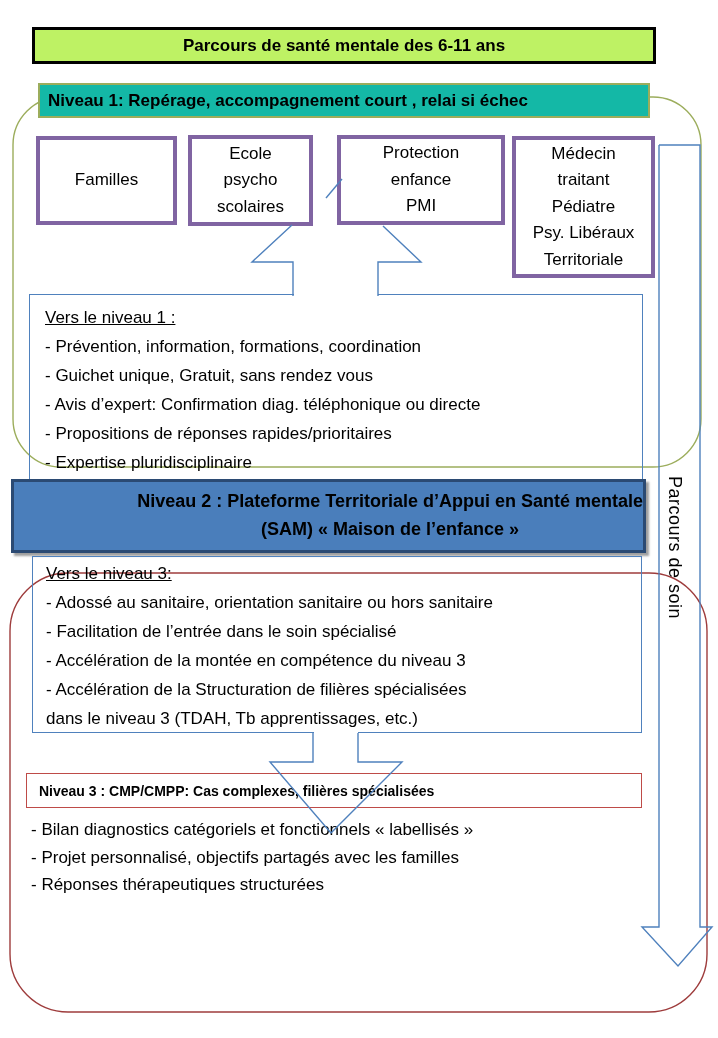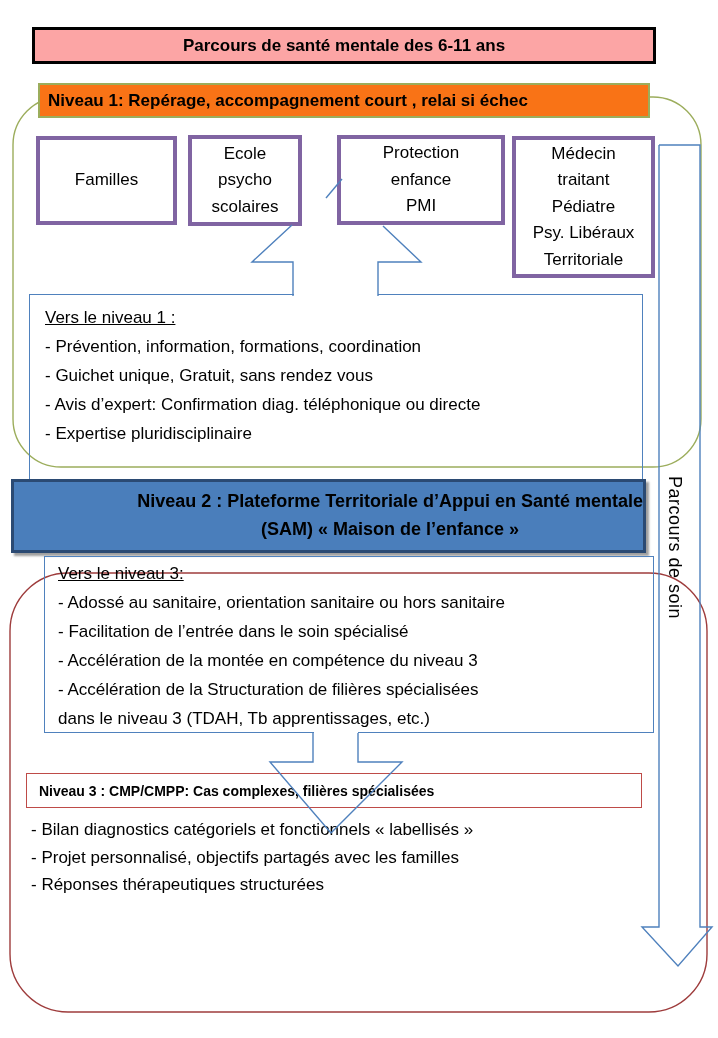--- a/index.html
+++ b/index.html
@@ -7,42 +7,42 @@
     position:relative;width:718px;height:1038px;background:#ffffff;overflow:hidden;
     font-family:"Liberation Sans",sans-serif;color:#000;
   }
   .abs{position:absolute;box-sizing:border-box;}
   svg.overlay{position:absolute;left:0;top:0;pointer-events:none;}
   #bg-svg{z-index:0;}
   #fg-svg{z-index:5;}
   .box{z-index:2;}
 
   .title-box{
-    left:32px;top:27px;width:624px;height:37px;border:3px solid #000;background:#fca5a5;
+    left:32px;top:27px;width:624px;height:37px;border:3px solid #000;background:#bef264;
     display:flex;align-items:center;justify-content:center;
     font-weight:bold;font-size:17px;
   }
   .lvl1-header{
-    left:38px;top:83px;width:612px;height:35px;border:2px solid #9CAD5C;background:#f97316;
+    left:38px;top:83px;width:612px;height:35px;border:2px solid #9CAD5C;background:#14b8a6;
     display:flex;align-items:center;padding-left:8px;
     font-weight:bold;font-size:17px;
   }
   .actor{
     border:4px solid #8064A2;background:#fff;
     display:flex;align-items:center;justify-content:center;text-align:center;
     font-size:17px;line-height:1.55;white-space:pre-line;
   }
   .actor-familles{left:36px;top:136px;width:141px;height:89px;}
-  .actor-ecole{left:188px;top:135px;width:114px;height:91px;}
+  .actor-ecole{left:188px;top:135px;width:125px;height:91px;}
   .actor-protection{left:337px;top:135px;width:168px;height:90px;}
   .actor-medecin{left:512px;top:136px;width:143px;height:142px;}
 
   .vers-box{border:1.5px solid #4F81BD;background:transparent;font-size:17px;}
   .vers1-box{left:29px;top:294px;width:614px;height:188px;padding:8px 0 0 15px;}
-  .vers3-box{left:32px;top:556px;width:610px;height:177px;padding:2px 0 0 13px;margin-left:12px;}
+  .vers3-box{left:32px;top:556px;width:610px;height:177px;padding:2px 0 0 13px;}
   .list-heading{text-decoration:underline;line-height:29px;}
   .list-line{line-height:29px;white-space:pre-line;}
 
   .lvl2-box{
     left:11px;top:479px;width:635px;height:74px;
     background:#4A7EBB;border:3px solid #2B4A73;
     box-shadow:3px 3px 2px rgba(80,80,80,0.55);
     display:flex;align-items:center;justify-content:flex-end;text-align:center;
     font-weight:bold;font-size:18px;line-height:1.55;white-space:pre-line;
   }
@@ -98,20 +98,21 @@
 Psy. Libéraux
 Territoriale</span>
   </div>
 
   <div class="abs box vers-box vers1-box">
     <div class="list-heading">Vers le niveau 1 :</div>
     <div>
         <div class="list-line">- Prévention, information, formations, coordination</div>
         <div class="list-line">- Guichet unique, Gratuit, sans rendez vous</div>
         <div class="list-line">- Avis d’expert: Confirmation diag. téléphonique ou directe</div>
+        <div class="list-line">- Propositions de réponses rapides/prioritaires</div>
         <div class="list-line">- Expertise pluridisciplinaire</div>
       </div>
   </div>
 
   <div class="abs box lvl2-box">
     <span>Niveau 2 : Plateforme Territoriale d’Appui en Santé mentale
 (SAM) « Maison de l’enfance »</span>
   </div>
 
   <div class="abs box vers-box vers3-box">

